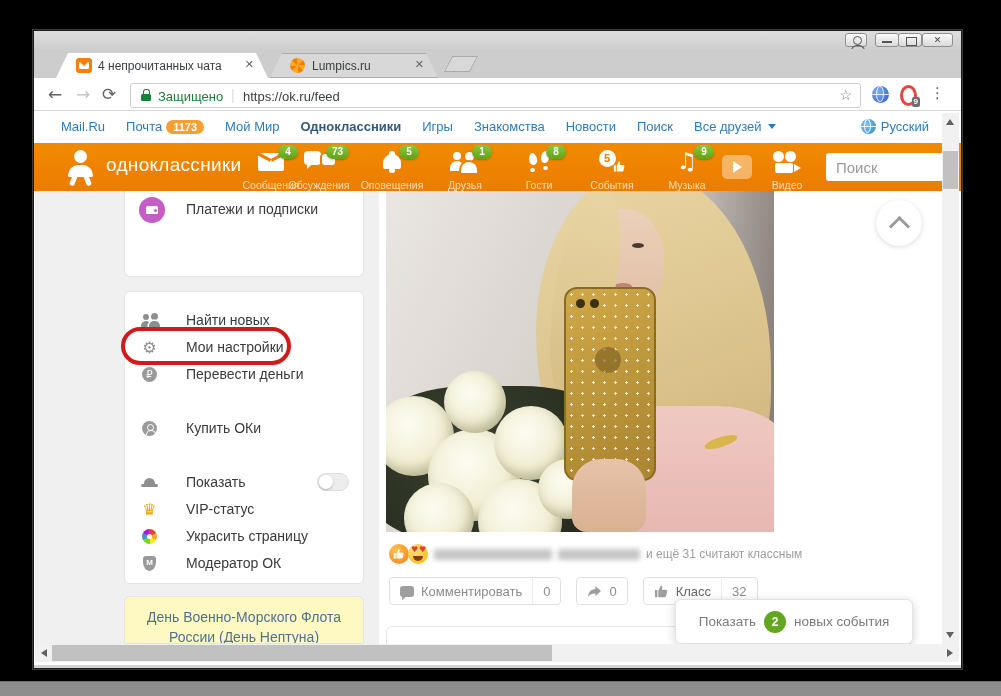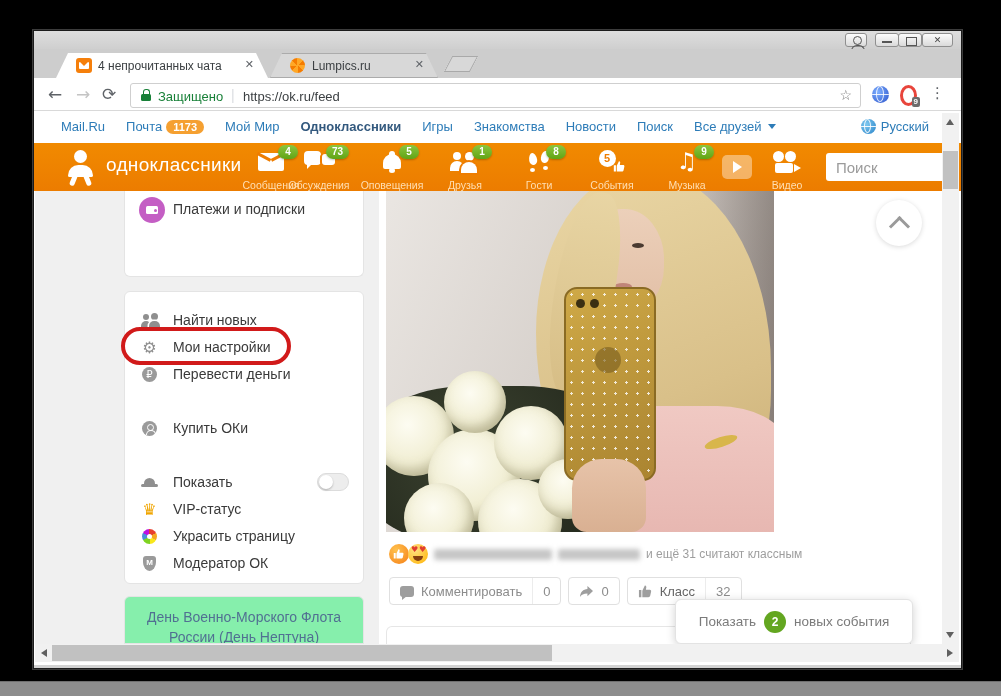--- a/index.html
+++ b/index.html
@@ -97,21 +97,21 @@
   .ic-vid .r2{position:absolute;left:14px;top:0;width:11px;height:11px;background:#fff;border-radius:50%;}
   .ic-vid .bd{position:absolute;left:4px;top:12px;width:18px;height:10px;background:#fff;border-radius:2px;}
   .ic-vid .ln{position:absolute;left:23px;top:13px;border-left:7px solid #fff;border-top:4px solid transparent;border-bottom:4px solid transparent;}
   .oksearch{position:absolute;left:792px;top:10px;width:107px;height:28px;border:none;border-radius:3px;font-size:15px;color:#333;padding:0 10px;font-family:"Liberation Sans",sans-serif;}
   .oksearch::placeholder{color:#9b9b9b;}
   
   .content{position:absolute;left:0;top:80px;width:100%;height:453px;background:#fff;overflow:hidden;}
   .leftrail{position:absolute;left:1px;top:0;width:344px;height:453px;background:#f0f0f0;}
   .card{position:absolute;background:#fff;border:1px solid #e4e4e4;border-radius:6px;box-sizing:border-box;}
   .srow{position:absolute;left:0;width:100%;height:26px;cursor:pointer;}
-  .srow .txt{position:absolute;left:48px;top:4px;font-size:14px;color:#3a3a3a;}
+  .srow .txt{position:absolute;left:61px;top:4px;font-size:14px;color:#3a3a3a;}
   .sic{position:absolute;left:16px;top:4px;width:17px;height:17px;}
   .disc24{position:absolute;left:14px;top:0;width:26px;height:26px;border-radius:50%;}
   .wallet{position:absolute;left:7px;top:9px;width:12px;height:8px;background:#fff;border-radius:1.5px;}
   .wallet::after{content:"";position:absolute;right:1px;top:2.5px;width:3px;height:3px;background:#c45ec4;border-radius:50%;}
   .dchev{position:absolute;left:8px;top:10px;border-left:5px solid transparent;border-right:5px solid transparent;border-top:6px solid #fff;}
   .mini-fr .h1{position:absolute;left:2px;top:2px;width:6px;height:6px;background:#8f8f8f;border-radius:50%;}
   .mini-fr .b1{position:absolute;left:0;top:9px;width:10px;height:7px;background:#8f8f8f;border-radius:5px 5px 0 0;}
   .mini-fr .h2{position:absolute;left:10px;top:1px;width:7px;height:7px;background:#8f8f8f;border-radius:50%;box-shadow:0 0 0 1.5px #fff;}
   .mini-fr .b2{position:absolute;left:8px;top:9px;width:11px;height:8px;background:#8f8f8f;border-radius:5px 5px 0 0;box-shadow:0 0 0 1.5px #fff;}
   .gear{font-family:"DejaVu Sans",sans-serif;font-size:16px;line-height:17px;color:#8f8f8f;display:block;text-align:center;}
@@ -126,36 +126,36 @@
   .hat{position:absolute;left:0;top:4px;width:17px;height:9px;}
   .hat::before{content:"";position:absolute;left:3px;top:0;width:11px;height:7px;background:#8f8f8f;border-radius:6px 6px 0 0;}
   .hat::after{content:"";position:absolute;left:0;top:6px;width:17px;height:3px;background:#8f8f8f;border-radius:2px;}
   .crown{font-family:"DejaVu Sans",sans-serif;font-size:16px;line-height:17px;color:#f0a googles500;color:#f0a500;display:block;text-align:center;}
   .wheel{position:absolute;left:1px;top:1px;width:15px;height:15px;border-radius:50%;background:conic-gradient(#e7402e 0 60deg,#f5a623 60deg 120deg,#f8e71c 120deg 180deg,#7ed321 180deg 240deg,#4a90d9 240deg 300deg,#bd10e0 300deg 360deg);}
   .wheel::after{content:"";position:absolute;left:5px;top:5px;width:5px;height:5px;background:#fff;border-radius:50%;}
   .shield{position:absolute;left:2px;top:1px;width:13px;height:15px;background:#9a9a9a;border-radius:3px 3px 50% 50%/3px 3px 60% 60%;color:#fff;font-size:8px;font-weight:bold;line-height:14px;text-align:center;}
   .toggle{position:absolute;right:14px;width:32px;height:18px;background:#ededed;border:1px solid #dcdcdc;border-radius:10px;box-sizing:border-box;cursor:pointer;}
   .toggle::after{content:"";position:absolute;left:1px;top:1px;width:14px;height:14px;background:#fff;border-radius:50%;box-shadow:0 1px 2px rgba(0,0,0,.25);}
   .annotation{position:absolute;left:87px;top:136px;width:170px;height:38px;border:4px solid #d11a1a;border-radius:20px;box-sizing:border-box;pointer-events:none;}
-  .holiday{position:absolute;left:90px;top:405px;width:240px;height:48px;background:#86efac;border:1px solid #e4e4e4;border-radius:6px 6px 0 0;box-sizing:border-box;text-align:center;font-size:14px;color:#517092;line-height:20px;padding-top:10px;overflow:hidden;cursor:pointer;}
+  .holiday{position:absolute;left:90px;top:405px;width:240px;height:48px;background:#fef9c3;border:1px solid #e4e4e4;border-radius:6px 6px 0 0;box-sizing:border-box;text-align:center;font-size:14px;color:#517092;line-height:20px;padding-top:10px;overflow:hidden;cursor:pointer;}
   
   .photo{position:absolute;left:352px;top:0;width:388px;height:341px;overflow:hidden;background:linear-gradient(115deg,#eae6e2 0%,#d8d2cd 45%,#bdb5af 75%,#a99f98 100%);}
   .ph{position:absolute;}
   .rose{border-radius:50%;background:radial-gradient(circle at 42% 36%,#fdfcf2,#f1eed3 55%,#d9d5b2 85%,#c9c4a0);box-shadow:inset -4px -6px 12px rgba(120,115,80,.35);}
   
   .caption{position:absolute;left:355px;top:352px;height:22px;display:flex;align-items:center;gap:6px;}
   .emo{width:20px;height:20px;border-radius:50%;position:relative;flex:none;}
   .emo-thumb{background:radial-gradient(circle at 35% 30%,#ffc14d,#f57f17);}
   .emo-thumb svg{position:absolute;left:4px;top:4px;width:12px;height:12px;fill:#fff;}
   .emo-love{background:radial-gradient(circle at 35% 30%,#ffe082,#ffb300);margin-left:-7px;}
   .emo-love .he{position:absolute;top:2px;font-size:8px;color:#e03e2f;line-height:8px;font-family:"DejaVu Sans",sans-serif;}
   .emo-love .mouth{position:absolute;left:5px;bottom:3px;width:10px;height:5px;background:#87400f;border-radius:0 0 10px 10px;}
   .blurname{height:11px;background:#c6c6c6;border-radius:2px;filter:blur(2.5px);flex:none;}
   .cap-text{font-size:12px;color:#9e9e9e;white-space:nowrap;}
-  .btnrow{position:absolute;left:355px;top:386px;display:flex;gap:7px;}
+  .btnrow{position:absolute;left:355px;top:386px;display:flex;gap:15px;}
   .fbtn{height:28px;background:#fff;border:1px solid #e0e0e0;border-radius:4px;display:flex;align-items:center;font-size:13px;color:#8c8c8c;cursor:pointer;box-sizing:border-box;}
   .fbtn .seg{padding:0 10px;display:flex;align-items:center;gap:7px;height:100%;}
   .fbtn .cnt{border-left:1px solid #ececec;padding:0 10px;display:flex;align-items:center;height:100%;}
   .cbubble{width:14px;height:11px;background:#9e9e9e;border-radius:3px;position:relative;flex:none;}
   .cbubble::after{content:"";position:absolute;left:2px;top:10px;border-left:5px solid #9e9e9e;border-bottom:4px solid transparent;}
   .sharesvg,.classsvg{fill:#9e9e9e;flex:none;}
   .class-lbl{color:#666;}
   .sliver{position:absolute;left:352px;top:435px;width:525px;height:18px;background:#fff;border:1px solid #e6e6e6;border-bottom:none;border-radius:6px 6px 0 0;box-sizing:border-box;}
   .toast{position:absolute;left:641px;top:408px;width:236px;height:43px;background:#fff;border:1px solid #e3e3e3;border-radius:6px;box-shadow:0 2px 10px rgba(0,0,0,.18);display:flex;align-items:center;justify-content:center;gap:8px;font-size:13.5px;color:#7b7b7b;cursor:pointer;z-index:5;}
   .toast .gdisc{width:22px;height:22px;border-radius:50%;background:#63a620;color:#fff;font-size:12px;font-weight:bold;line-height:22px;text-align:center;}

